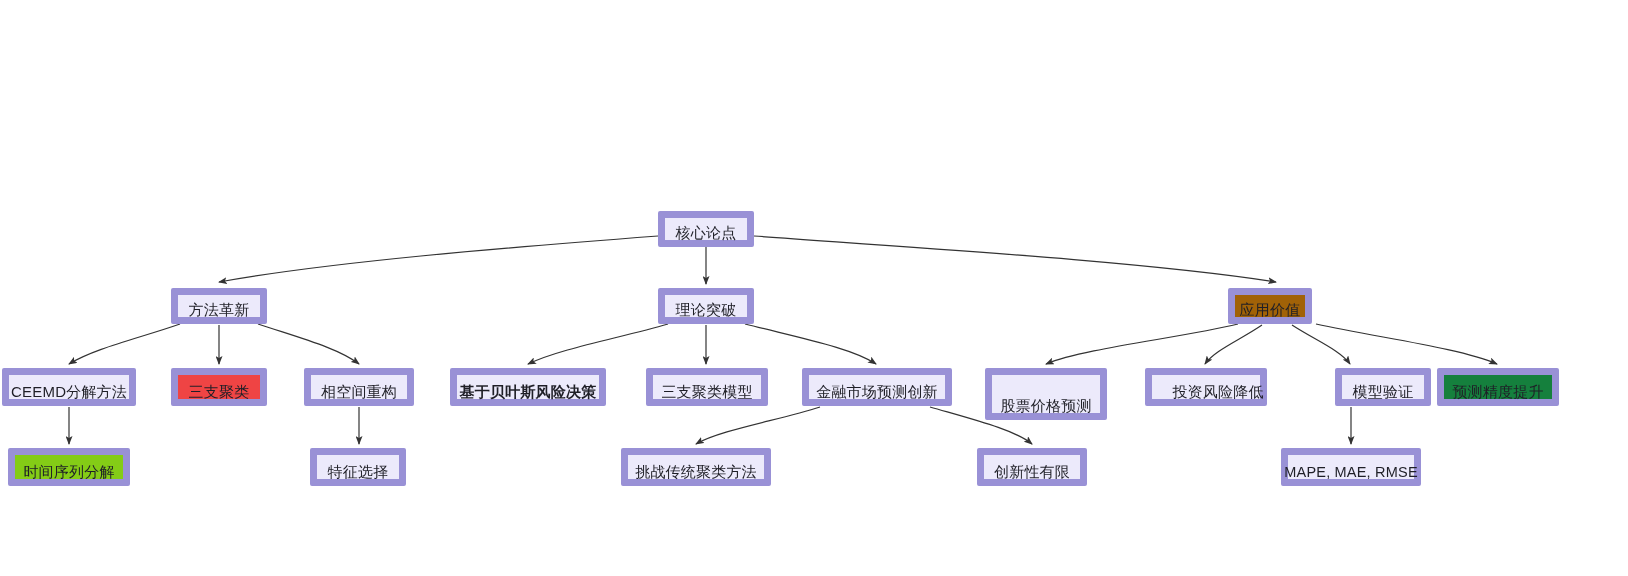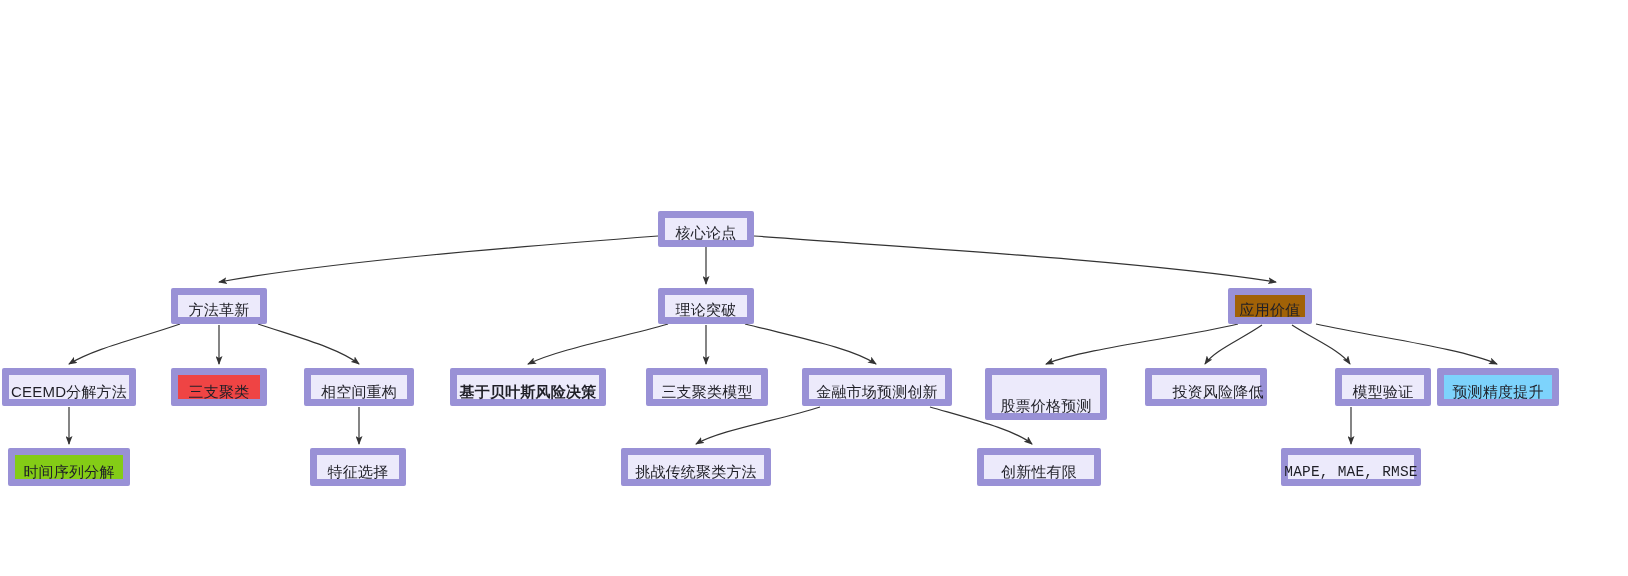--- a/index.html
+++ b/index.html
@@ -38,21 +38,20 @@
     letter-spacing: 0.2px;
     white-space: nowrap;
     user-select: none;
   }
   .node .node-label {
     display: block;
     padding: 0 6px;
   }
   .node.latin {
     font-size: 14.5px;
-    font-family: Liberation Mono, monospace;
   }
 </style>
 </head>
 <body>
 
 <div id="stage" style="background: rgb(255, 255, 255);">
 
   <svg id="edge-layer" viewBox="0 0 1628 576" xmlns="http://www.w3.org/2000/svg">
     <defs>
       <marker id="arrowhead" markerWidth="9" markerHeight="7" refX="8" refY="3.5" orient="auto" markerUnits="userSpaceOnUse">
@@ -114,33 +113,33 @@
       </div>
       <div class="node" style="left: 985px; top: 368px; width: 122px; height: 52px; background: rgb(236, 234, 251); border-color: rgb(153, 145, 214); color: rgb(31, 31, 39);">
         <span class="node-label">股票价格预测</span>
       </div>
       <div class="node" style="left: 1145px; top: 368px; width: 122px; height: 38px; background: rgb(236, 234, 251); border-color: rgb(153, 145, 214); color: rgb(31, 31, 39); padding-left: 24px;">
         <span class="node-label">投资风险降低</span>
       </div>
       <div class="node" style="left: 1303px; top: 368px; width: 96px; height: 38px; background: rgb(236, 234, 251); border-color: rgb(153, 145, 214); color: rgb(31, 31, 39); margin-left: 32px;">
         <span class="node-label">模型验证</span>
       </div>
-      <div class="node" style="left: 1437px; top: 368px; width: 122px; height: 38px; background: #7dd3fc; border-color: rgb(153, 145, 214); color: rgb(31, 31, 39);">
+      <div class="node" style="left: 1437px; top: 368px; width: 122px; height: 38px; background: #15803d; border-color: rgb(153, 145, 214); color: rgb(31, 31, 39);">
         <span class="node-label">预测精度提升</span>
       </div>
       <div class="node" style="left: 8px; top: 448px; width: 122px; height: 38px; background: #84cc16; border-color: rgb(153, 145, 214); color: rgb(31, 31, 39);">
         <span class="node-label">时间序列分解</span>
       </div>
       <div class="node" style="left: 310px; top: 448px; width: 96px; height: 38px; background: rgb(236, 234, 251); border-color: rgb(153, 145, 214); color: rgb(31, 31, 39);">
         <span class="node-label">特征选择</span>
       </div>
       <div class="node" style="left: 621px; top: 448px; width: 150px; height: 38px; background: rgb(236, 234, 251); border-color: rgb(153, 145, 214); color: rgb(31, 31, 39);">
         <span class="node-label">挑战传统聚类方法</span>
       </div>
-      <div class="node" style="left: 977px; top: 448px; width: 124px; height: 38px; background: rgb(236, 234, 251); border-color: rgb(153, 145, 214); color: rgb(31, 31, 39);">
+      <div class="node" style="left: 977px; top: 448px; width: 110px; height: 38px; background: rgb(236, 234, 251); border-color: rgb(153, 145, 214); color: rgb(31, 31, 39);">
         <span class="node-label">创新性有限</span>
       </div>
       <div class="node latin" style="left: 1281px; top: 448px; width: 140px; height: 38px; background: rgb(236, 234, 251); border-color: rgb(153, 145, 214); color: rgb(31, 31, 39);">
         <span class="node-label">MAPE, MAE, RMSE</span>
       </div>
     </div>
 
 </div>
 
 </body></html>

